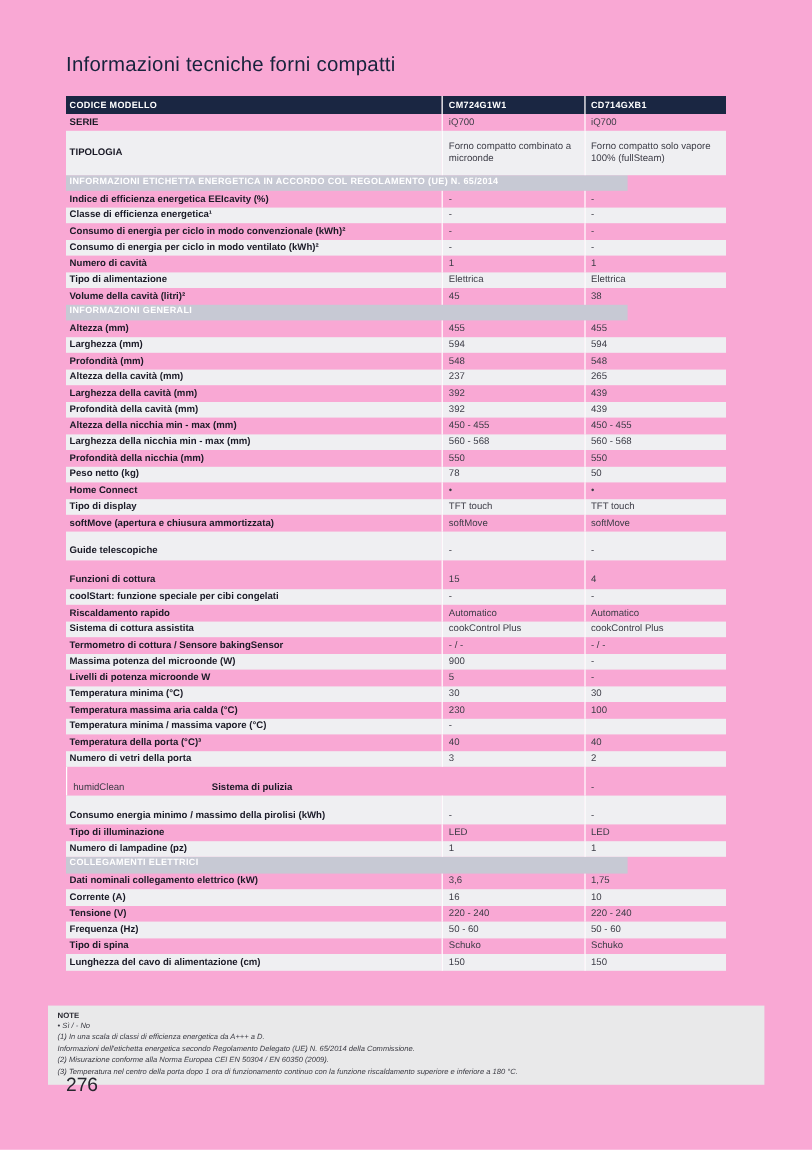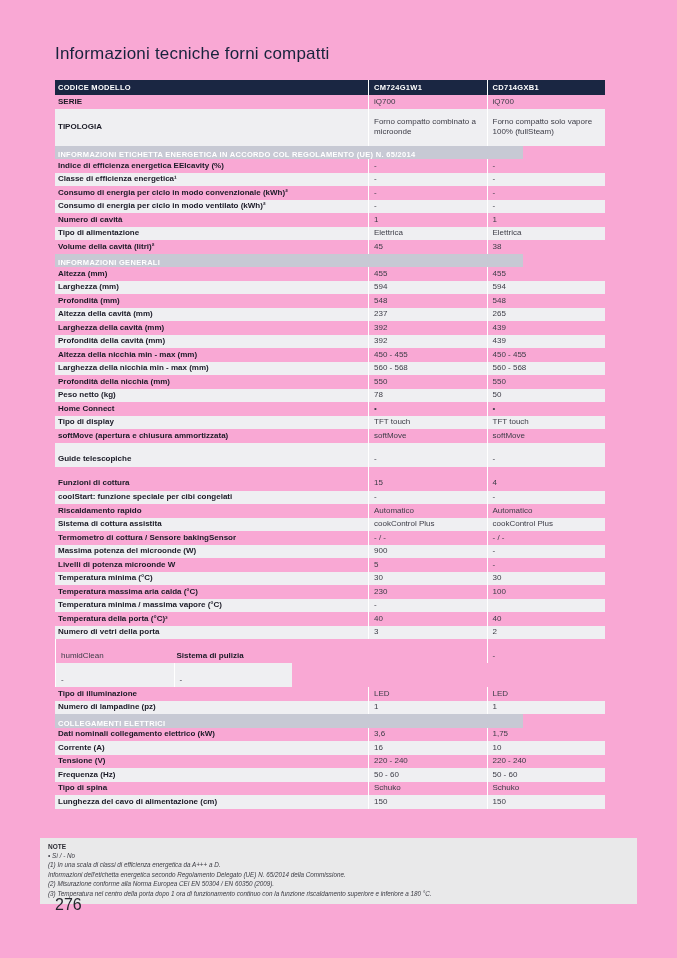--- a/index.html
+++ b/index.html
@@ -33,21 +33,21 @@
   .t-row.data .cell { min-height:13.5px; }
   .t-row.shaded .cell { background:#efeff2; }
 
   .t-row.thead .cell {
     background:#1a2642; color:#ffffff; min-height:15px;
     font-size:7.5px; font-weight:700; letter-spacing:0.3px;
   }
   .t-row.thead .cell.label { color:#ffffff; }
 
   .t-row.section {
-    background:#c7c9d4; min-height:13.5px; align-items:flex-end;
+    background:#c7c9d4; min-height:13.5px; align-items:flex-start;
   }
   .section-label {
     font-size:7.5px; font-weight:700; color:#ffffff;
     padding-left:3px; letter-spacing:0.3px;
   }
 
   .t-row.tall .cell { min-height:24px; align-items:flex-end; padding-bottom:2.5px; }
   .t-row.xtall .cell { min-height:37px; align-items:center; padding-top:2px; padding-bottom:2px; }
 
   .notes-box {
@@ -255,20 +255,21 @@
         <div class="cell label">Numero di vetri della porta</div>
         <div class="cell val">3</div>
         <div class="cell val">2</div>
       </div>
       <div class="t-row data tall">
         <div class="cell val">humidClean</div>
         <div class="cell label">Sistema di pulizia</div>
         <div class="cell val">-</div>
       </div>
       <div class="t-row data shaded tall">
+        <div class="cell label">Consumo energia minimo / massimo della pirolisi (kWh)</div>
         <div class="cell val">-</div>
         <div class="cell val">-</div>
       </div>
       <div class="t-row data">
         <div class="cell label">Tipo di illuminazione</div>
         <div class="cell val">LED</div>
         <div class="cell val">LED</div>
       </div>
       <div class="t-row data shaded">
         <div class="cell label">Numero di lampadine (pz)</div>

